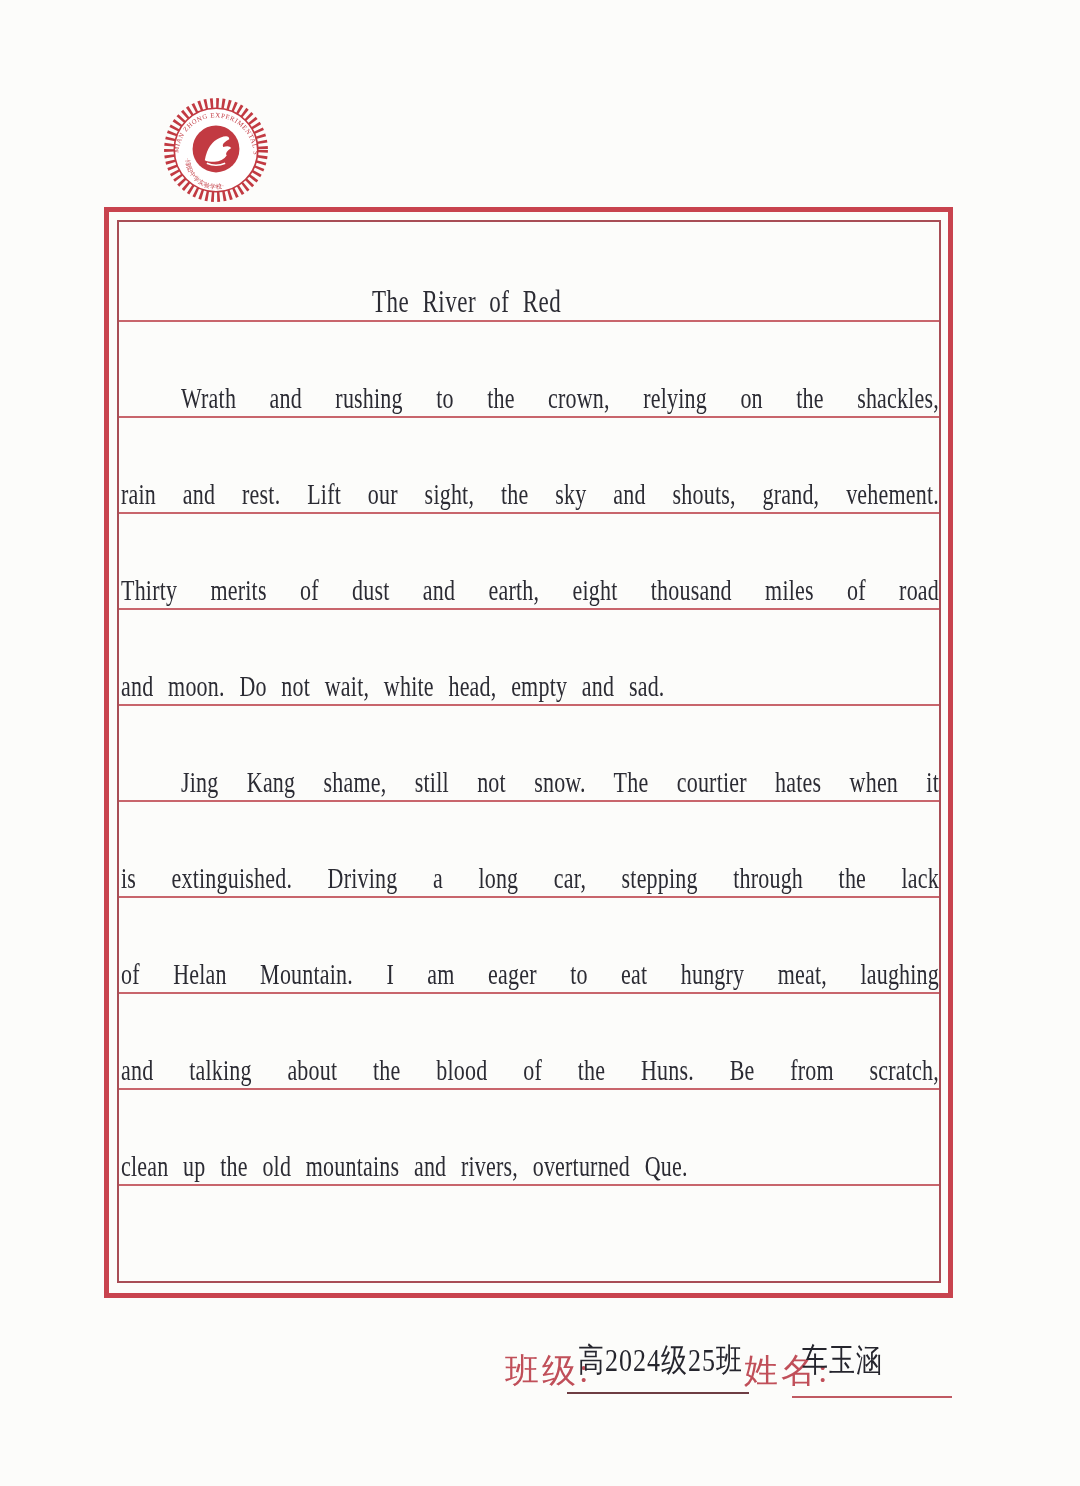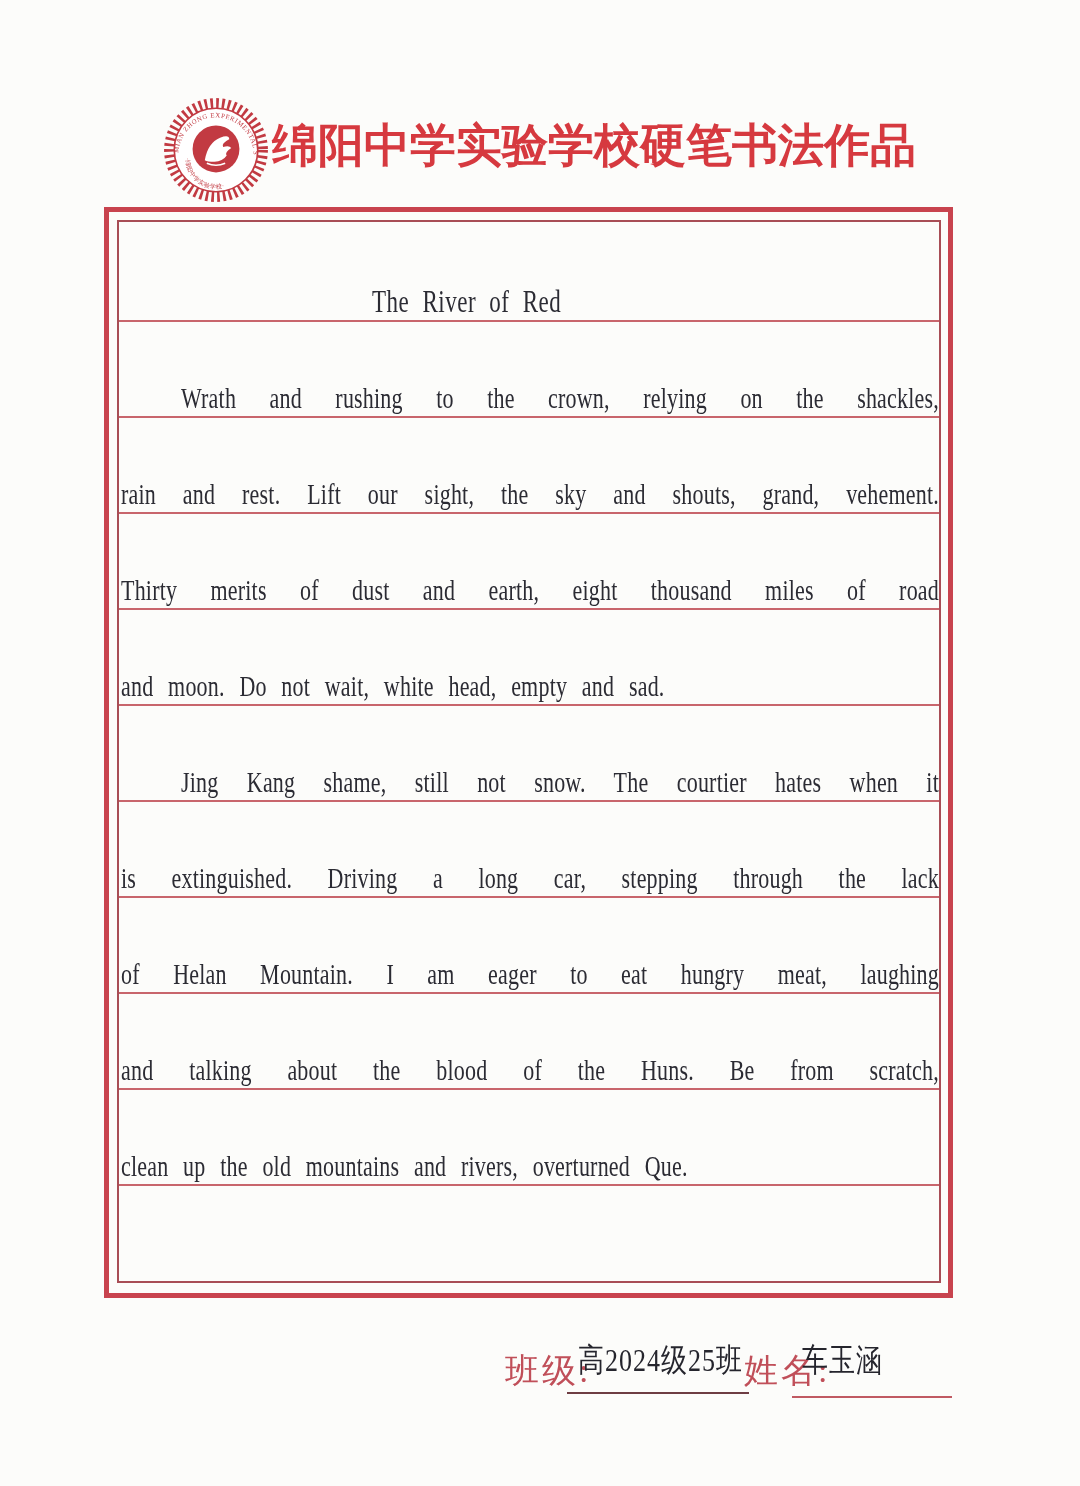--- a/index.html
+++ b/index.html
@@ -92,21 +92,20 @@
       <textPath href="#arcTop" startOffset="2">MIAN ZHONG EXPERIMENTAL SCHOOL</textPath>
     </text>
     <circle cx="55" cy="54" r="23" fill="#c23a42"></circle>
     <path d="M44,65 q3,-17 15,-22 q9,-3.5 9,1.5 q-8,4 -6,7.5 q6,-2 8,1 q-7,4.5 -4.5,7.5 q-4,6 -12,6 q-7,0 -9.5,-1.5 z" fill="#ffffff"></path>
     <path d="M46,68 q9,4 18,0" stroke="#ffffff" stroke-width="1.6" fill="none"></path>
     <text font-size="6" fill="#c23a42" letter-spacing="0.4" font-family="Liberation Serif, serif">
       <textPath href="#arcBottom" startOffset="0">·绵阳中学实验学校·</textPath>
     </text>
   </svg>
 
-  <div class="school-title">绵阳中学实验学校硬笔书法作品</div>
 
   <div class="frame-outer"></div>
   <div class="frame-inner"></div>
 
   <div class="rule" style="top:320px"></div>
   <div class="rule" style="top:416px"></div>
   <div class="rule" style="top:512px"></div>
   <div class="rule" style="top:608px"></div>
   <div class="rule" style="top:704px"></div>
   <div class="rule" style="top:800px"></div>

